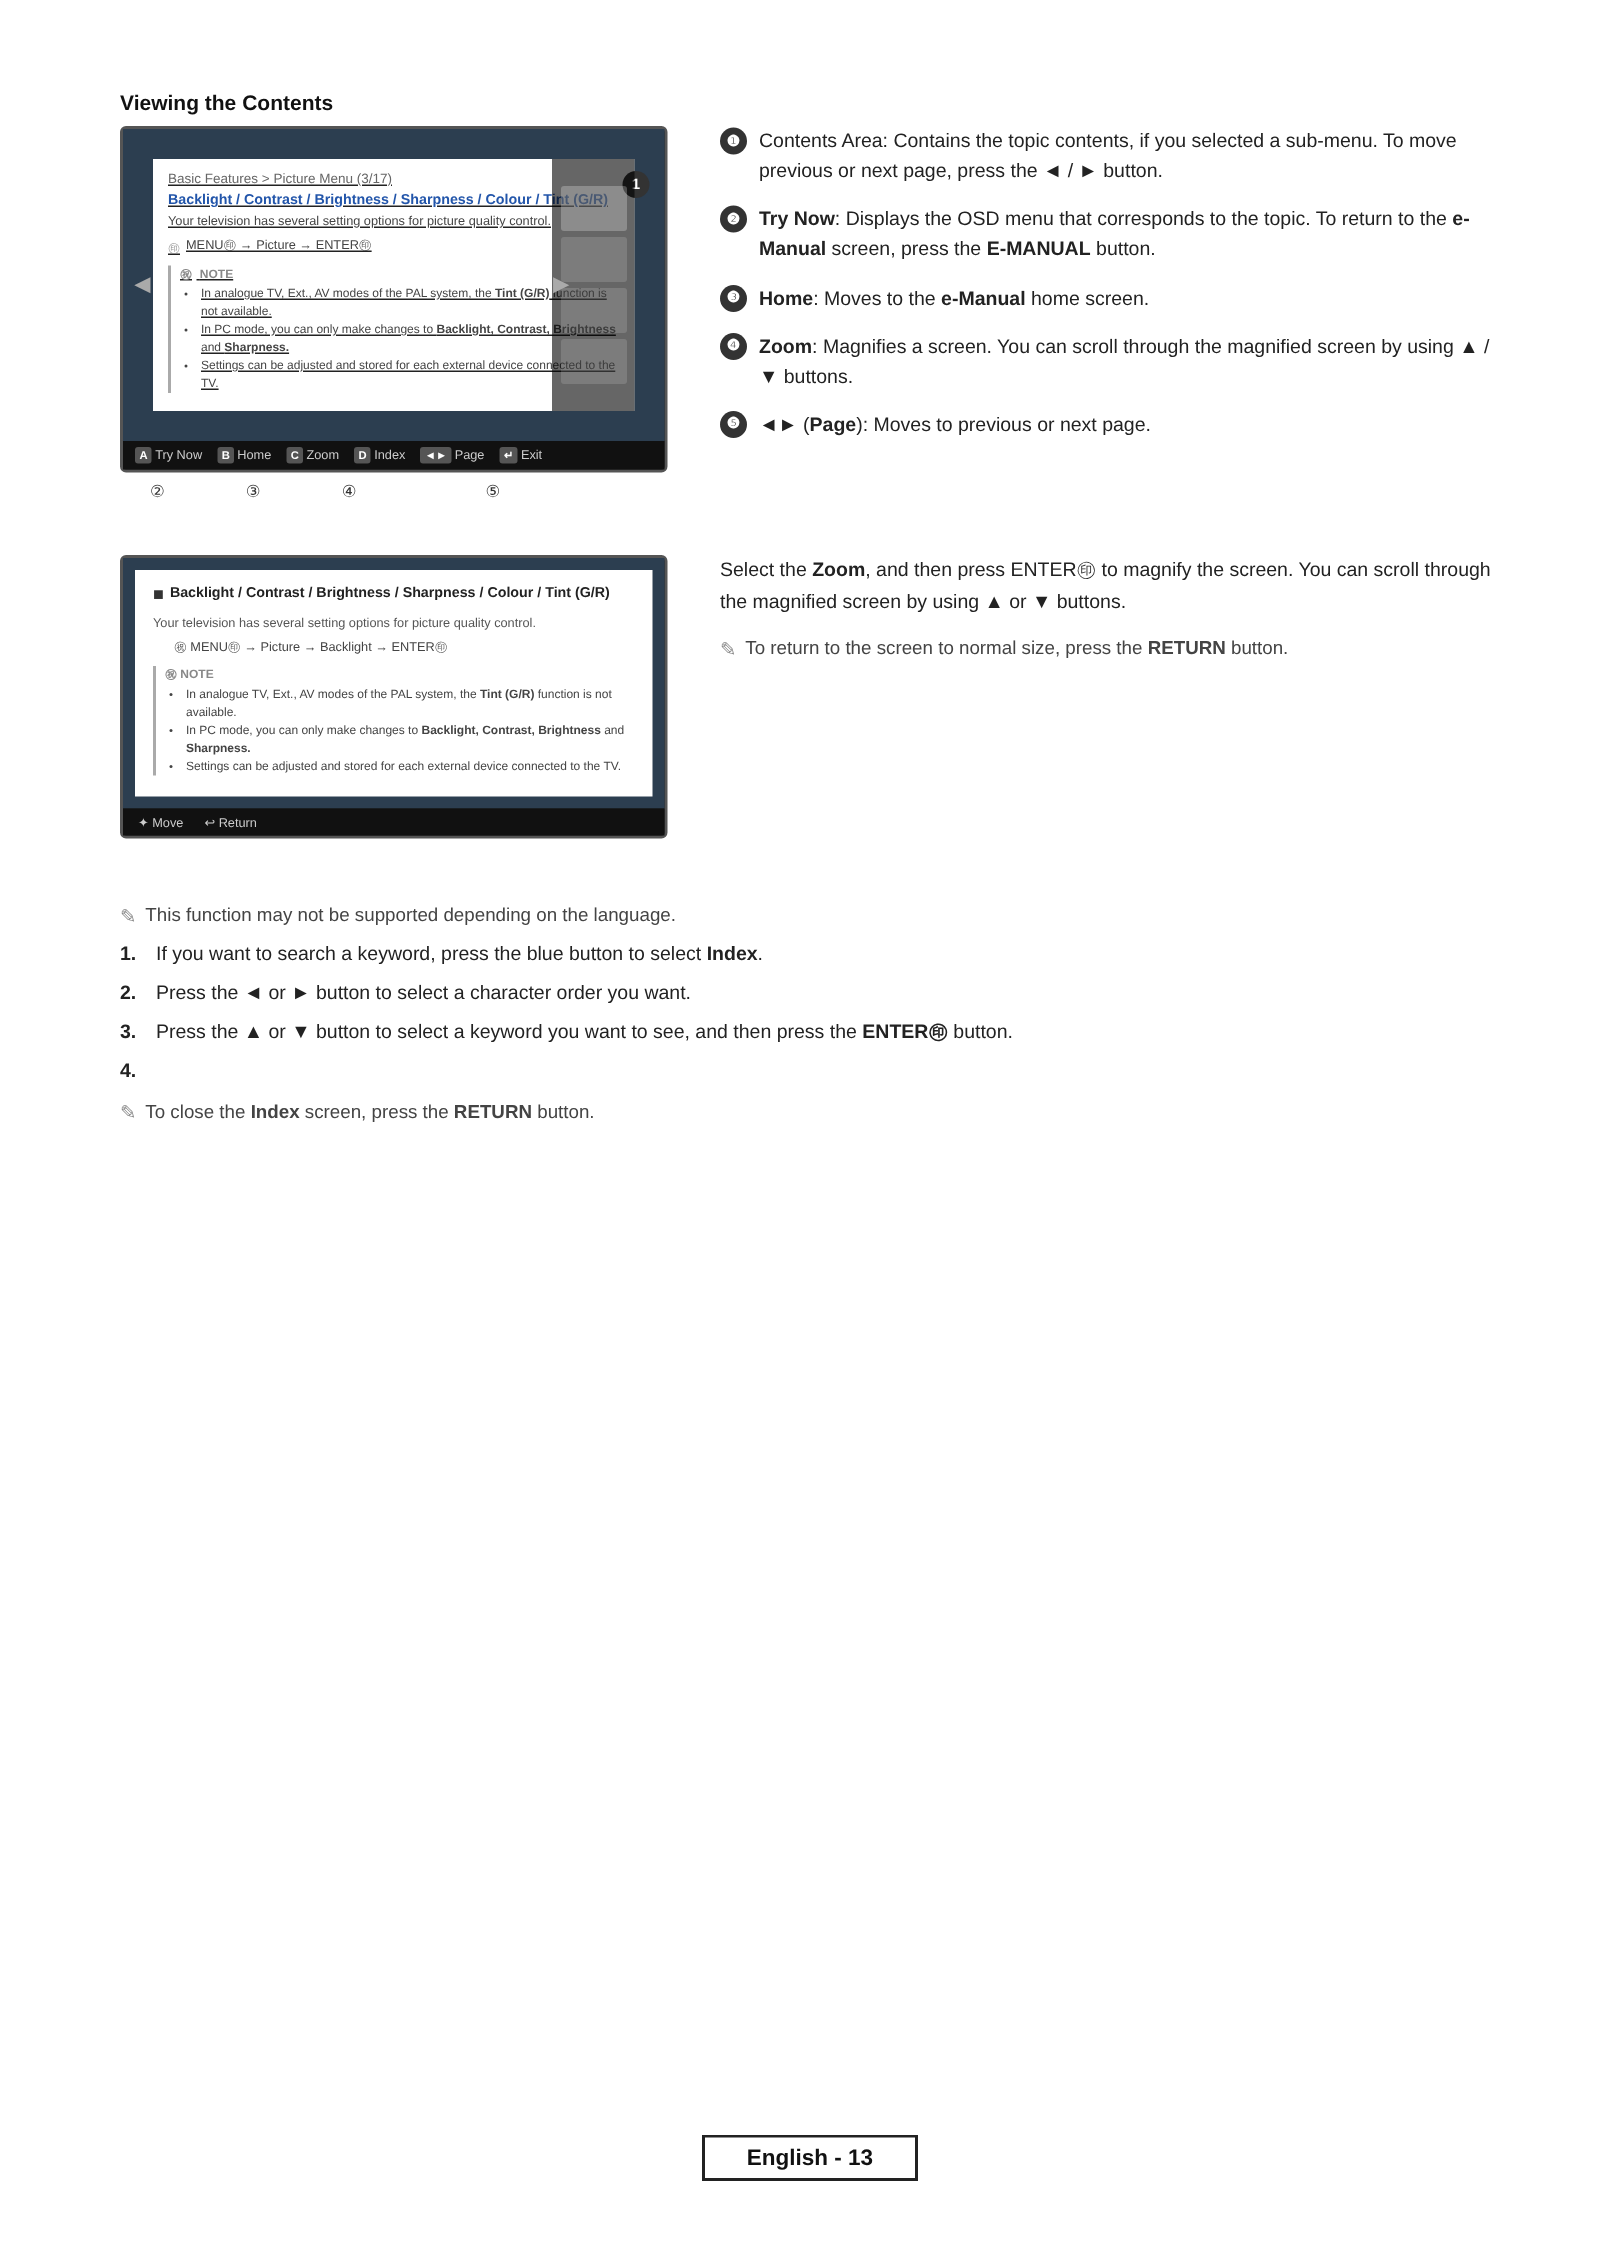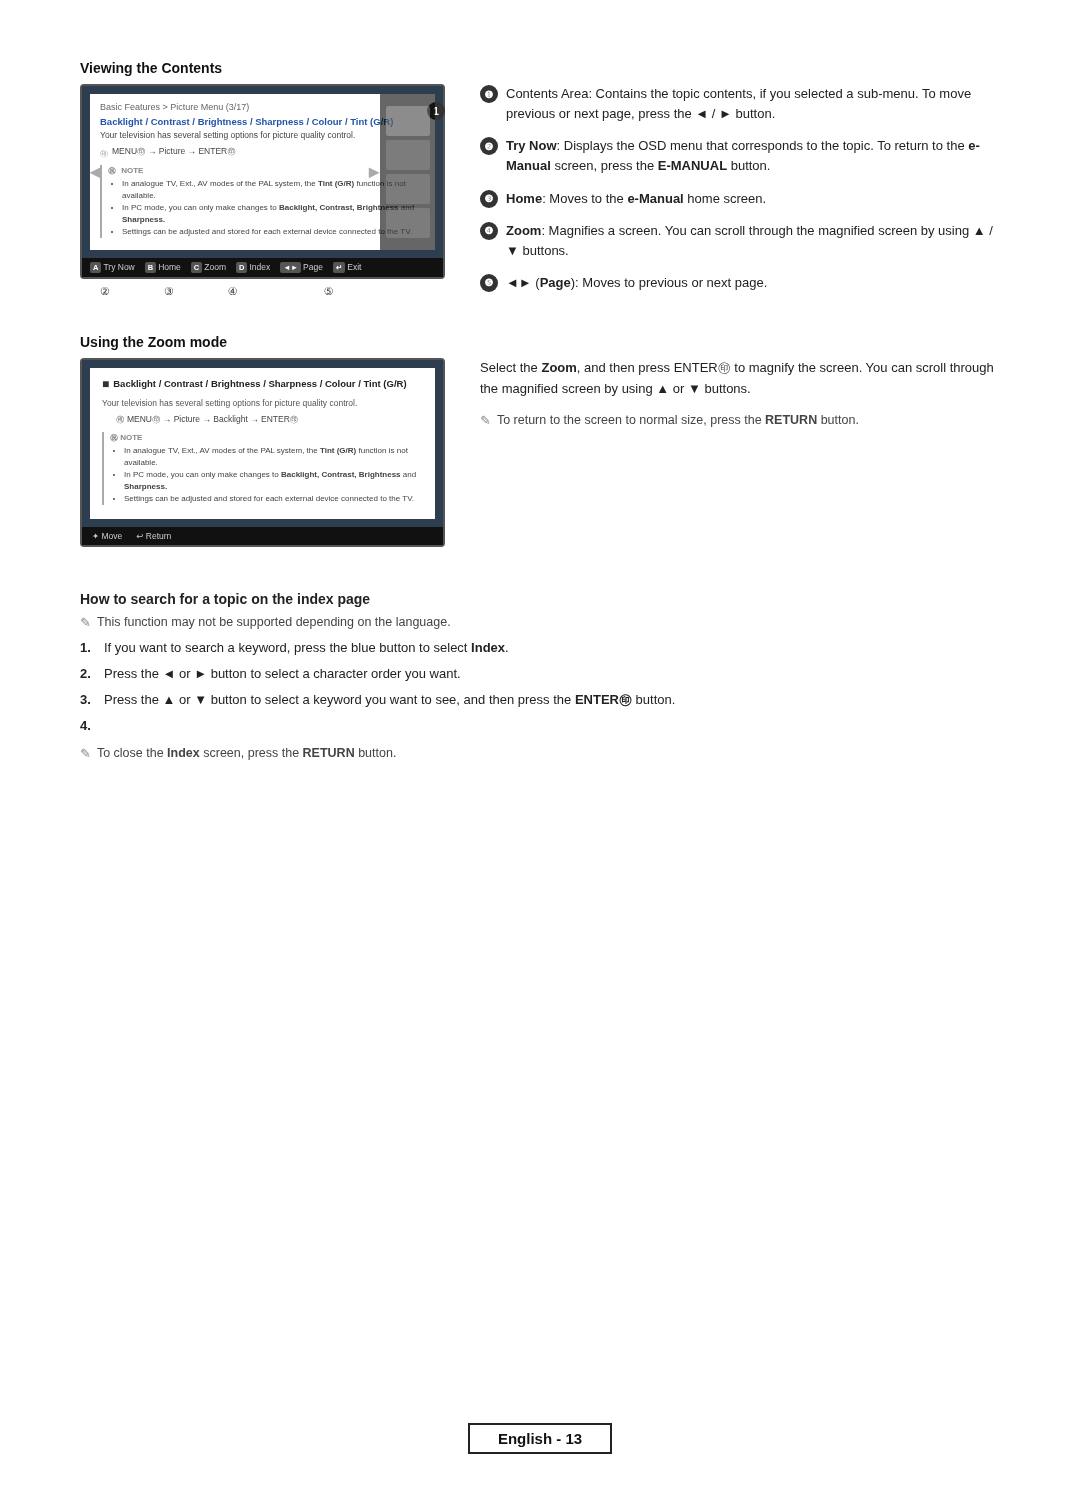--- a/index.html
+++ b/index.html
@@ -52,22 +52,23 @@
       border: 2px solid #555;
       border-radius: 4px;
       background: #1a1a1a;
       padding: 0;
       position: relative;
       width: 365px;
     }
 
     .tv-inner {
       background: #2c3e50;
-      padding: 8px;
+      padding: 20px;
       position: relative;
+      text-decoration: underline;
     }
 
     .tv-content-box {
       background: #fff;
       padding: 8px 10px;
       font-size: 10px;
       color: #222;
       min-height: 140px;
       position: relative;
     }
@@ -443,21 +444,20 @@
             <span class="list-text">
               ◄► (<b>Page</b>): Moves to previous or next page.
             </span>
           </li>
         </ul>
       </div>
     </div>
   </div>
 
   <div class="section">
-    <div class="section-title">Using the Zoom mode</div>
     <div class="two-col">
 
       <div class="left-col">
         <div class="zoom-tv-screen">
           <div style="background:#2c3e50; padding:8px;">
             <div class="zoom-content-box">
               <div style="display:flex; align-items:flex-start; gap:4px; margin-bottom:4px;">
                 <span style="font-size:12px; color:#333; margin-top:-1px;">■</span>
                 <span class="zoom-content-heading">Backlight / Contrast / Brightness / Sharpness / Colour / Tint (G/R)</span>
               </div>
@@ -492,21 +492,20 @@
           <span class="note-icon">✎</span>
           <span>
             To return to the screen to normal size, press the <b>RETURN</b> button.
           </span>
         </div>
       </div>
     </div>
   </div>
 
   <div class="index-section">
-    <div class="index-title">How to search for a topic on the index page</div>
     <div class="note-line">
       <span class="note-icon">✎</span>
       <span>This function may not be supported depending on the language.</span>
     </div>
     <ol class="ordered-list">
       <li>
         <span class="ol-num">1.</span>
         <span>If you want to search a keyword, press the blue button to select <b>Index</b>.</span>
       </li>
       <li>

